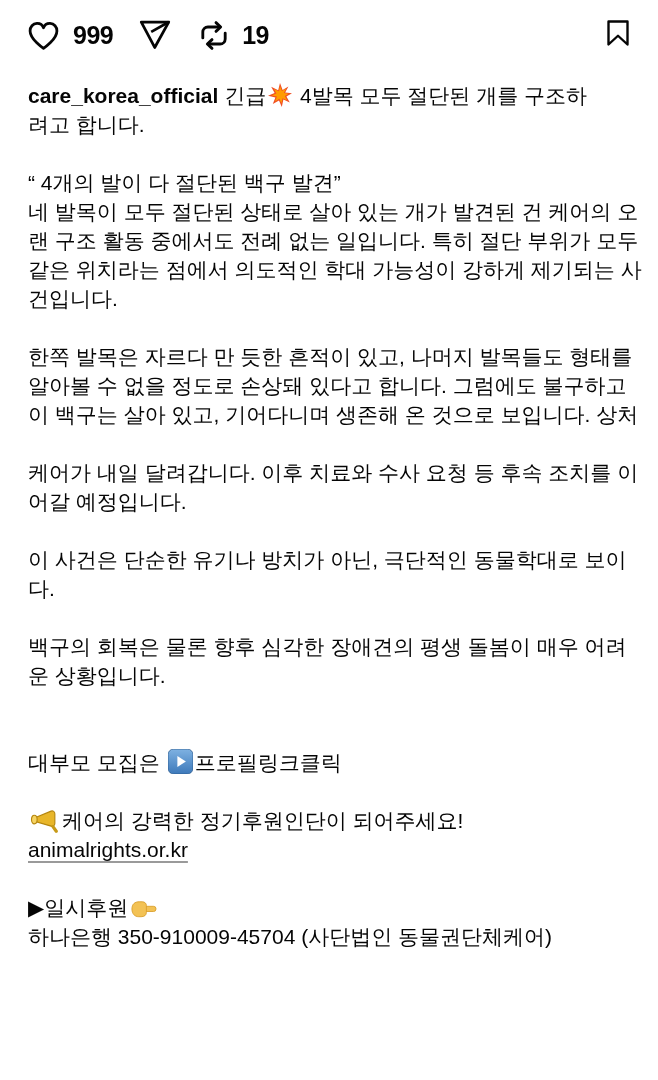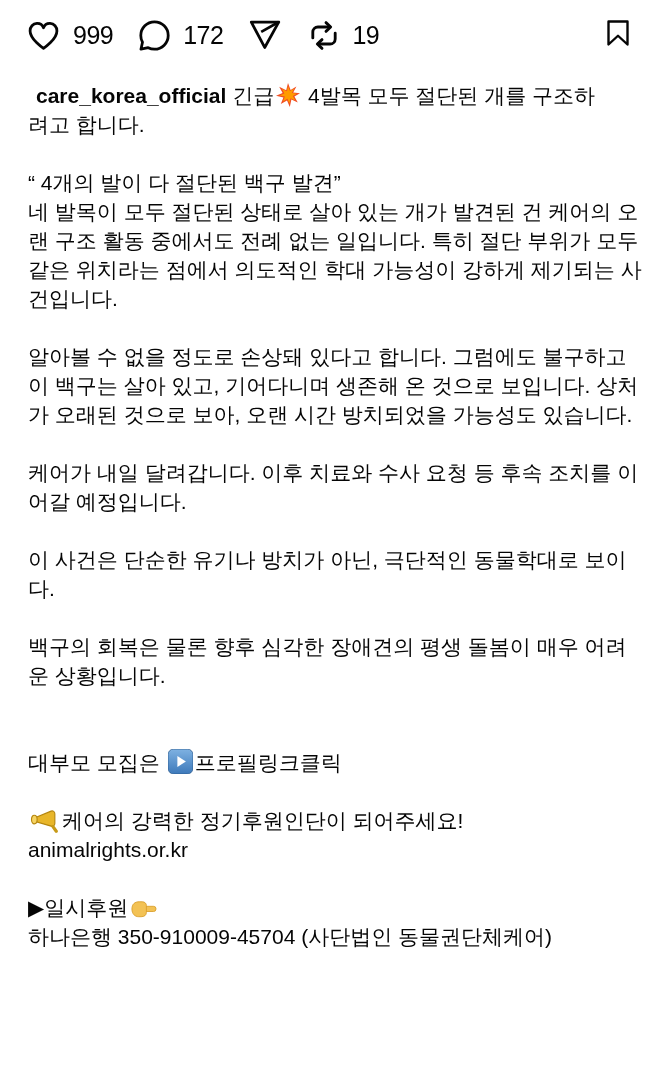--- a/index.html
+++ b/index.html
@@ -9,49 +9,41 @@
     color:#050505;
   }
   .action-bar{
     display:flex;align-items:center;justify-content:space-between;
     padding:14px 25px 0 25px;height:42px;
   }
   .ab-left{display:flex;align-items:center;}
   .ab-group{display:flex;align-items:center;margin-right:24px;}
   .ab-icon{display:inline-flex;align-items:center;}
   .ab-icon svg{display:block;}
-  .ab-count{font-size:25px;font-weight:400;margin-left:11px;letter-spacing:-0.5px;}
+  .ab-count{font-size:25px;font-weight:700;margin-left:11px;letter-spacing:-0.5px;}
   .caption{padding:25px 28px 0 28px;font-size:21px;line-height:29px;}
   .cap-line{min-height:29px;white-space:nowrap;}
-  .username{font-weight:700;margin-left:8px;}
-  .link{text-decoration-color:#9a9a9a;text-underline-offset:4px;}
+  .username{font-weight:700;}
+  .link{text-decoration:underline;text-decoration-color:#9a9a9a;text-underline-offset:4px;}
   .emoji{display:inline-block;margin:0 2px;}
   .emoji svg{vertical-align:-4px;display:inline-block;}
   .emoji.wide svg{vertical-align:-5px;}
 </style>
 </head>
 <body>
 
 <div class="action-bar">
   <div class="ab-left">
     <span class="ab-group">
       <span class="ab-icon">
         <svg width="37" height="35" viewBox="0 0 24 24">
             <path d="M12 20.8S2.8 14.7 2.8 8.9a5 5 0 0 1 4.7-5.2 4.6 4.6 0 0 1 4.5 3 4.6 4.6 0 0 1 4.5-3 5 5 0 0 1 4.7 5.2c0 5.8-9.2 11.9-9.2 11.9z" fill="none" stroke="#050505" stroke-width="1.9" stroke-linejoin="round"></path>
           </svg>
       </span>
       <span class="ab-count">999</span>
-    </span>
-    <span class="ab-group">
-      <span class="ab-icon">
-        <svg width="35" height="35" viewBox="0 0 24 24">
-            <path d="M12 2.6a9.4 9.4 0 0 1 0 18.8c-1.55 0-3.02-.37-4.32-1.04L2.7 21.4l1.07-4.75A9.35 9.35 0 0 1 2.6 12 9.4 9.4 0 0 1 12 2.6Z" fill="none" stroke="#050505" stroke-width="1.9" stroke-linejoin="round"></path>
-          </svg>
-      </span>
-      <span class="ab-count">172</span>
     </span>
     <span class="ab-group">
       <span class="ab-icon">
         <svg width="36" height="35" viewBox="0 0 24 24">
             <path d="M21.4 2.8 9.4 9.5" fill="none" stroke="#050505" stroke-width="1.9" stroke-linejoin="round"></path>
             <path d="M11.8 20.2 21.4 2.8H2.6l9.2 17.4Z" fill="none" stroke="#050505" stroke-width="1.9" stroke-linejoin="round"></path>
           </svg>
       </span>
     </span>
     <span class="ab-group">
@@ -81,23 +73,23 @@
           <polygon points="12,3 13.9,8 18.2,5.6 15.9,10 20.8,10.8 16.8,13 19.2,17.4 14.6,15.2 13.4,20.6 11.4,15.8 7,18.4 8.9,13.6 3.6,12.4 8.4,10.4 6,6 11,8.2" fill="#ff9b00"></polygon>
         </svg></span><span> 4발목 모두 절단된 개를 구조하</span></div>
     <div class="cap-line"><span>려고 합니다.</span></div>
     <div class="cap-line"></div>
     <div class="cap-line"><span>“ 4개의 발이 다 절단된 백구 발견”</span></div>
     <div class="cap-line"><span>네 발목이 모두 절단된 상태로 살아 있는 개가 발견된 건 케어의 오</span></div>
     <div class="cap-line"><span>랜 구조 활동 중에서도 전례 없는 일입니다. 특히 절단 부위가 모두</span></div>
     <div class="cap-line"><span>같은 위치라는 점에서 의도적인 학대 가능성이 강하게 제기되는 사</span></div>
     <div class="cap-line"><span>건입니다.</span></div>
     <div class="cap-line"></div>
+    <div class="cap-line"><span>한쪽 발목은 자르다 만 듯한 흔적이 있고, 나머지 발목들도 형태를</span></div>
     <div class="cap-line"><span>알아볼 수 없을 정도로 손상돼 있다고 합니다. 그럼에도 불구하고</span></div>
     <div class="cap-line"><span>이 백구는 살아 있고, 기어다니며 생존해 온 것으로 보입니다. 상처</span></div>
-    <div class="cap-line"><span>가 오래된 것으로 보아, 오랜 시간 방치되었을 가능성도 있습니다.</span></div>
     <div class="cap-line"></div>
     <div class="cap-line"><span>케어가 내일 달려갑니다. 이후 치료와 수사 요청 등 후속 조치를 이</span></div>
     <div class="cap-line"><span>어갈 예정입니다.</span></div>
     <div class="cap-line"></div>
     <div class="cap-line"><span>이 사건은 단순한 유기나 방치가 아닌, 극단적인 동물학대로 보이</span></div>
     <div class="cap-line"><span>다.</span></div>
     <div class="cap-line"></div>
     <div class="cap-line"><span>백구의 회복은 물론 향후 심각한 장애견의 평생 돌봄이 매우 어려</span></div>
     <div class="cap-line"><span>운 상황입니다.</span></div>
     <div class="cap-line"></div>

